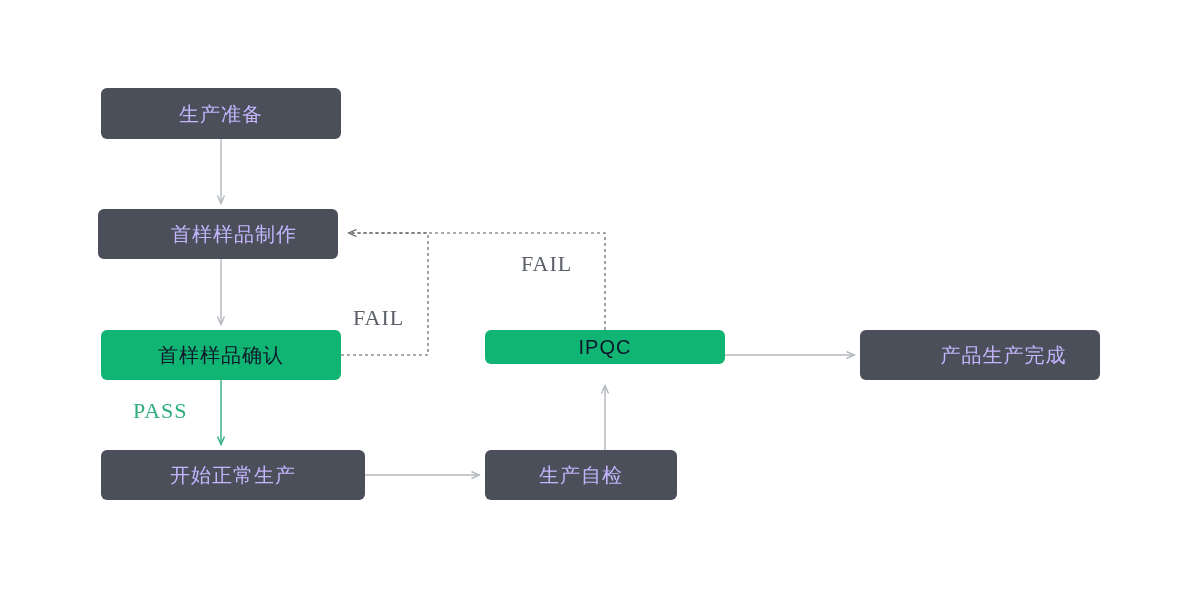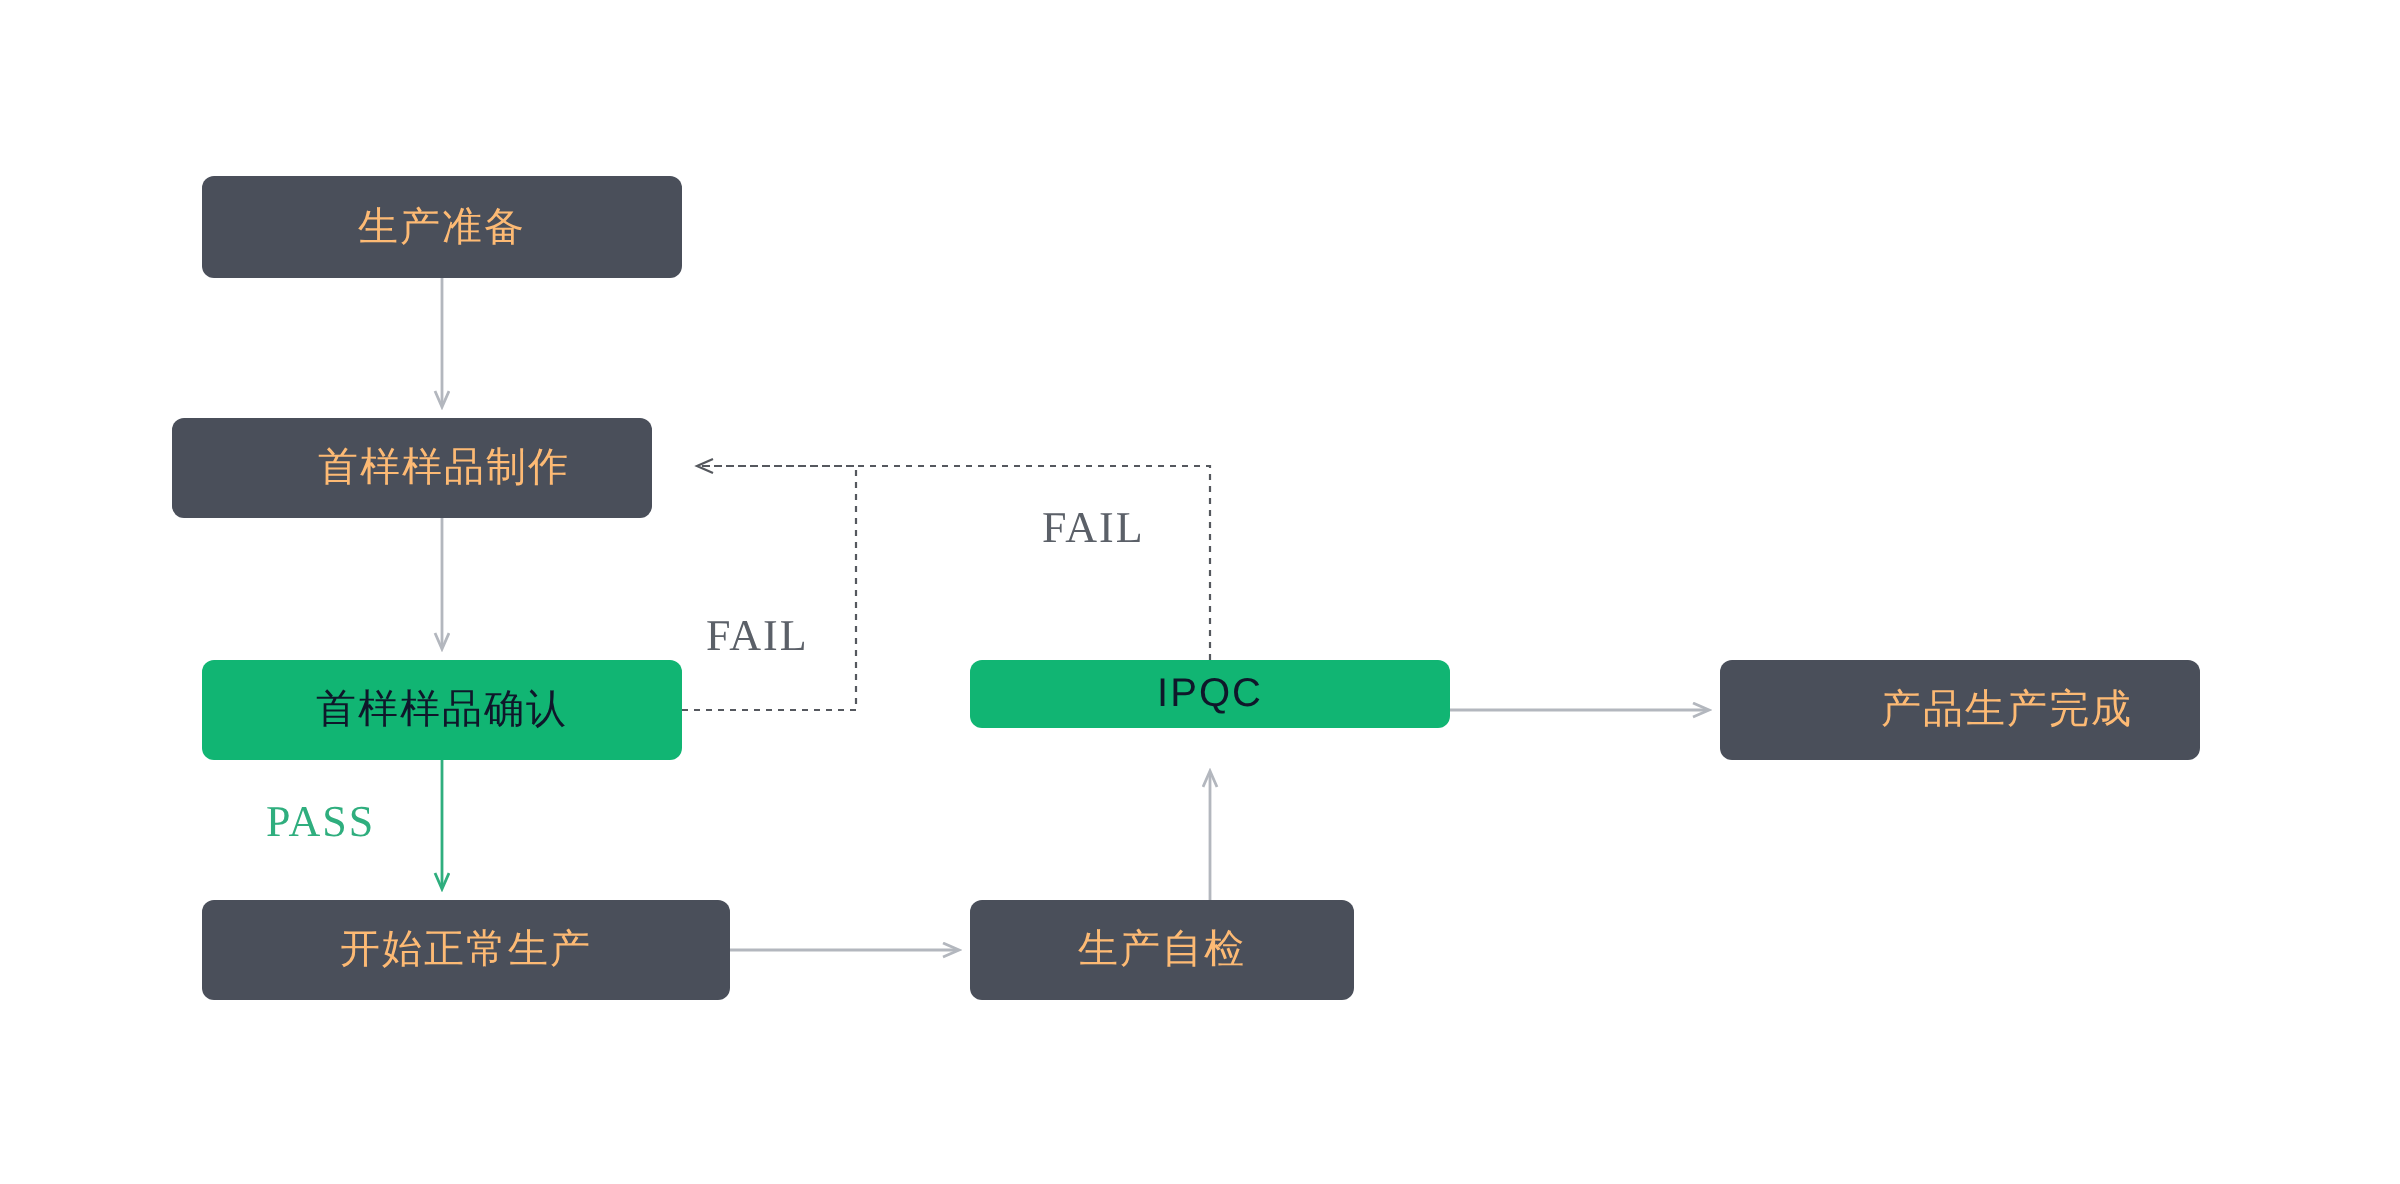--- a/index.html
+++ b/index.html
@@ -24,21 +24,21 @@
     justify-content: center;
     border-radius: 6px;
     box-sizing: border-box;
     font-size: 20px;
     letter-spacing: 1px;
     line-height: 1;
     -webkit-font-smoothing: antialiased;
   }
   .node.dark {
     background: #4a4f5a;
-    color: #fdba74;
+    color: #c4b5fd;
   }
   .node.green {
     background: #11b573;
     color: #0f172a;
   }
   .edge-label {
     position: absolute;
     font-size: 22px;
     line-height: 1;
     letter-spacing: 1px;
@@ -112,21 +112,21 @@
      首样样品制作 (dotted) --&gt;
     <g>
       <path d="M605,330 L605,233 L349,233" fill="none" stroke="#55585e" stroke-width="1.1" stroke-dasharray="3 3"></path>
     </g>
   </svg>
 
   <div class="node dark" style="left:101px; top:88px; width:240px; height:51px;">
     <span>生产准备</span>
   </div>
 
-  <div class="node dark" style="left:86px; top:209px; width:240px; height:50px;padding-left:32px;">
+  <div class="node dark" style="left:98px; top:209px; width:240px; height:50px;padding-left:32px;">
     <span>首样样品制作</span>
   </div>
 
   <div class="node green" style="left:101px; top:330px; width:240px; height:50px;">
     <span>首样样品确认</span>
   </div>
 
   <div class="node dark" style="left:101px; top:450px; width:264px; height:50px;">
     <span>开始正常生产</span>
   </div>

